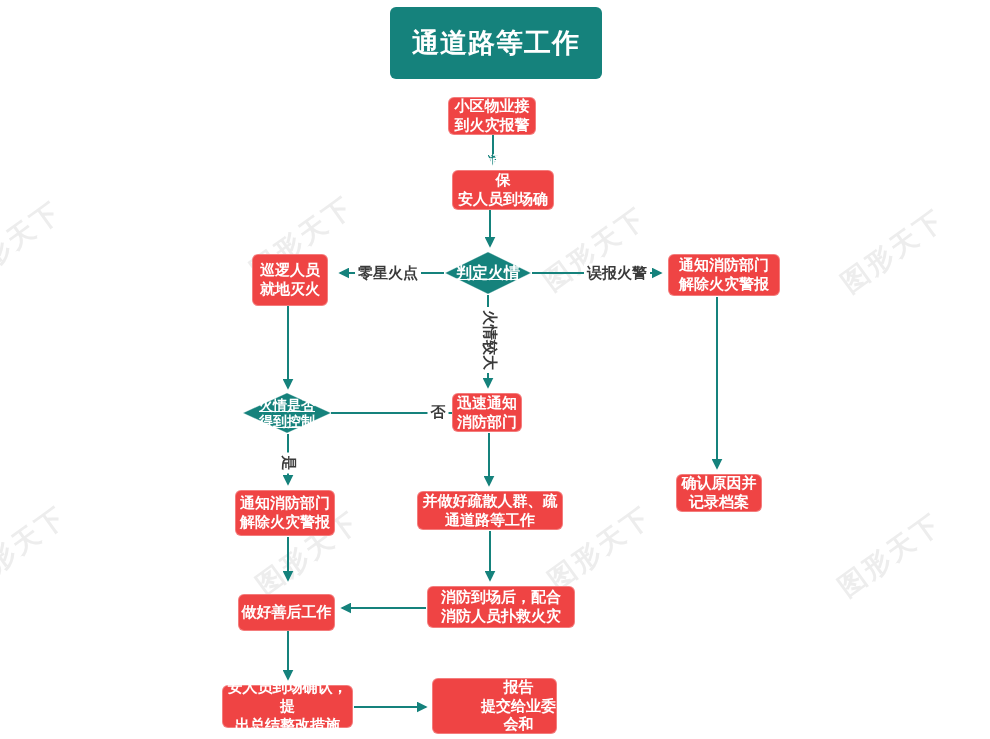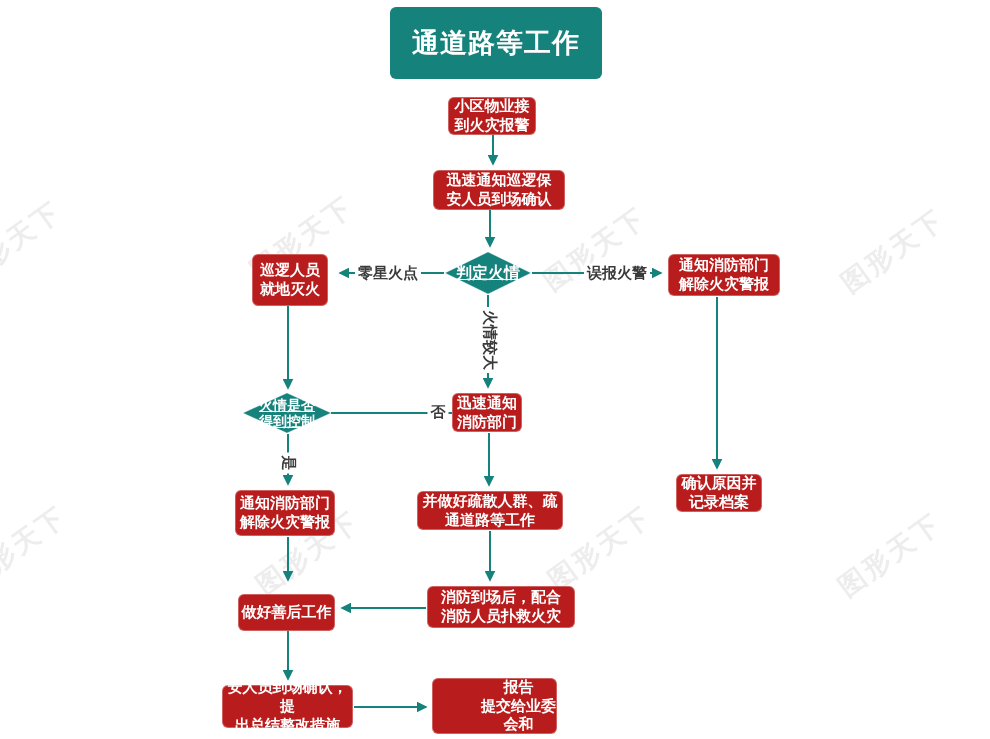--- a/index.html
+++ b/index.html
@@ -8,41 +8,41 @@
 
   
   .wm{position:absolute;z-index:0;color:#ededed;font-size:27px;font-weight:bold;
       letter-spacing:3px;white-space:nowrap;
       transform:translate(-50%,-50%) rotate(-36deg);user-select:none;}
 
   
   #edges{position:absolute;left:0;top:0;z-index:1;}
   .layer{position:absolute;left:0;top:0;width:100%;height:100%;z-index:2;}
 
-  .node{position:absolute;box-sizing:border-box;background:#b91c1c;color:#fff;
+  .node{position:absolute;box-sizing:border-box;background:#ef4444;color:#fff;
         border:1px solid rgba(255,255,255,.3);border-radius:6px;
         display:flex;align-items:center;justify-content:center;text-align:center;
         font-weight:bold;font-size:15px;line-height:1.25;white-space:pre-line;}
   .dmtext{position:absolute;color:#fff;font-weight:bold;text-align:center;
         display:flex;align-items:center;justify-content:center;
         white-space:pre-line;line-height:1.15;background:transparent;border:none;text-decoration:underline;}
 
   .title{position:absolute;left:390px;top:7px;width:212px;height:72px;
         background:#15827C;color:#fff;border-radius:6px;
         display:flex;align-items:center;justify-content:center;
         font-size:27px;font-weight:bold;letter-spacing:1px;}
 
   .elabel{position:absolute;z-index:3;background:#ffffff;color:#3a3a3a;
         font-size:15px;font-weight:bold;white-space:nowrap;padding:0 3px;
         transform:translate(-50%,-50%);}
   .elabel.vert{transform:translate(-50%,-50%) rotate(90deg);}
 
   
   #n-receive        {left:448px;top:97px; width:88px; height:38px;}
-  #n-notify-patrol  {left:433px;top:170px;width:132px;height:40px;}
+  #n-notify-patrol  {left:452px;top:170px;width:102px;height:40px;}
   #n-patrol-ext     {left:252px;top:254px;width:76px; height:52px;}
   #n-notify-right   {left:668px;top:254px;width:112px;height:42px;}
   #n-quick-notify   {left:452px;top:393px;width:70px; height:39px;}
   #n-notify-left    {left:235px;top:490px;width:100px;height:46px;}
   #n-evacuate       {left:417px;top:491px;width:146px;height:39px;}
   #n-aftermath      {left:238px;top:586px;width:97px; height:37px;margin-top:8px;}
   #n-fire-arrive    {left:427px;top:586px;width:148px;height:42px;}
   #n-investigate    {left:222px;top:685px;width:131px;height:43px;}
   #n-report         {left:432px;top:678px;width:125px;height:56px;padding-left:48px;}
   #n-confirm       {left:676px;top:474px;width:86px; height:38px;}

